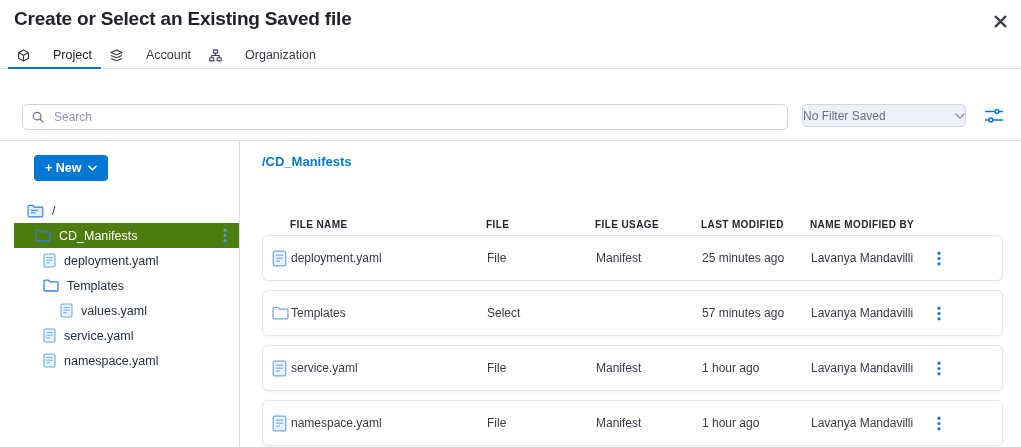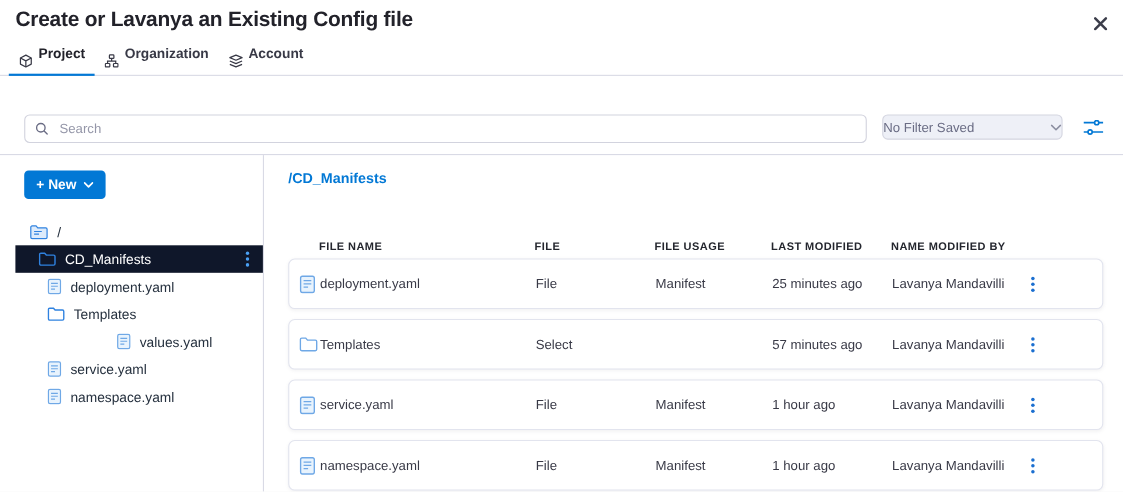--- a/index.html
+++ b/index.html
@@ -8,38 +8,38 @@
     position:relative; width:1021px; height:447px; background:#ffffff;
     font-family:"Liberation Sans","DejaVu Sans",sans-serif; overflow:hidden;
     color:#22222a;
   }
   
   .hdr { position:absolute; top:0; left:0; right:0; height:42px; }
   .hdr h1 { position:absolute; left:14px; top:8px; margin:0; font-size:19px; font-weight:bold; letter-spacing:-0.2px; color:#22222a; }
   .close-btn { position:absolute; right:10px; top:10px; width:22px; height:22px; border:none; background:none; padding:0; cursor:pointer; color:#3b3d4a; display:flex; align-items:center; justify-content:center; }
   
   .tabs { position:absolute; top:42px; left:0; right:0; height:27px; display:flex; align-items:stretch; padding-left:8px; border-bottom:1px solid #d9dae5; }
-  .tab { display:flex; gap:5px; font-size:12.5px; color:#383946; padding:0 9px; position:relative; cursor:pointer;font-weight:bold; }
+  .tab { display:flex; align-items:center; gap:23px; font-size:12.5px; color:#383946; padding:0 9px; position:relative; cursor:pointer; }
   .tab .ticon { display:flex; align-items:center; }
   .tab.active { color:#22222a; }
   .tab.active::after { content:""; position:absolute; left:0; right:0; bottom:-1px; height:2px; background:#0278d5; }
   
   .toolbar { position:absolute; top:104px; left:0; right:0; height:26px; }
   .search { position:absolute; left:22px; top:0; width:766px; height:23px; border:1px solid #d2d3de; border-radius:5px; background:#fff; display:flex; align-items:center; gap:7px; padding:12px 8px; }
   .search input { flex:1; border:none; outline:none; font-size:12px; color:#383946; background:transparent; font-family:inherit; }
   .search input::placeholder { color:#9496a8; }
   .filter-select { position:absolute; left:802px; top:0; width:164px; height:23px; background:#eef0f7; border:1px solid #d4d5e0; border-radius:5px; display:flex; align-items:center; justify-content:space-between; padding:0 0; font-size:12px; color:#6b6d85; cursor:pointer; }
   .filter-btn { position:absolute; left:984px; top:2px; width:20px; height:20px; border:none; background:none; padding:0; cursor:pointer; display:flex; align-items:center; justify-content:center; }
   
   .content { position:absolute; top:140px; left:0; right:0; bottom:0; border-top:1px solid #d9dae5; display:flex; background:#fff; }
   .tree-panel { width:240px; flex:0 0 240px; border-right:1px solid #d9dae5; padding-top:14px; }
-  .new-btn { margin-left:22px; height:26px; padding:0 11px; background:#0278d5; color:#fff; border:none; border-radius:4px; font-family:inherit; font-size:12.5px; font-weight:bold; display:inline-flex; align-items:center; gap:7px; cursor:pointer; }
+  .new-btn { margin-left:34px; height:26px; padding:0 11px; background:#0278d5; color:#fff; border:none; border-radius:4px; font-family:inherit; font-size:12.5px; font-weight:bold; display:inline-flex; align-items:center; gap:7px; cursor:pointer; }
   .tree-list { list-style:none; margin:17px 0 0 0; padding:0; }
   .tree-item { height:25px; margin-left:14px; display:flex; align-items:center; gap:8px; font-size:12.5px; color:#25303e; position:relative; cursor:pointer; white-space:nowrap; }
-  .tree-item.selected { background:#0f172a; color:#ffffff; }
+  .tree-item.selected { background:#4d7c0f; color:#ffffff; }
   .tree-item .ticon { display:none; align-items:center; }
   .tree-item.type-root .icon-root { display:flex; }
   .tree-item.type-folder .icon-folder { display:flex; }
   .tree-item.type-file .icon-file { display:flex; }
   .tree-item .menu { position:absolute; right:12px; display:flex; align-items:center; color:#4aa0f4; cursor:pointer; }
   
   .main-panel { position:relative; flex:1; }
   .breadcrumb { position:absolute; top:13px; left:22px; font-size:13px; font-weight:bold; color:#0278d5; cursor:pointer; }
   .grid-cols { display:grid; grid-template-columns:28px 196px 109px 106px 109px 122px 1fr; align-items:center; }
   .thead { position:absolute; top:64px; left:22px; width:741px; font-size:10px; font-weight:bold; letter-spacing:0.4px; color:#24262e;margin-top:14px; }
@@ -50,60 +50,60 @@
   .file-row.type-folder .icon-folder { display:flex; }
   .file-row .menu { color:#1b6fd0; display:flex; align-items:center; padding-left:4px; cursor:pointer; }
   svg { display:block; }
 </style>
 </head>
 <body>
 
 <div class="screen">
 
   <div class="hdr">
-    <h1>Create or Lavanya an Existing Config file</h1>
+    <h1>Create or Select an Existing Saved file</h1>
     <button class="close-btn">
       <span>
         <svg width="13" height="13" viewBox="0 0 12 12">
             <path d="M1.5 1.5 L10.5 10.5 M10.5 1.5 L1.5 10.5" stroke="#3b3d4a" stroke-width="2.1" stroke-linecap="round"></path>
           </svg>
       </span>
     </button>
   </div>
 
   <div class="tabs">
     <div class="tab active">
       <span class="ticon">
         <svg width="13" height="13" viewBox="0 0 14 14">
             <path d="M7 1.2 L12.3 4 V10 L7 12.8 L1.7 10 V4 Z" fill="none" stroke="#383946" stroke-width="1.2" stroke-linejoin="round"></path>
             <path d="M1.7 4 L7 6.8 L12.3 4 M7 6.8 V12.8" fill="none" stroke="#383946" stroke-width="1.2" stroke-linejoin="round"></path>
           </svg>
       </span>
       <span>Project</span>
+    </div>
+    <div class="tab">
+      <span class="ticon">
+        <svg width="13" height="13" viewBox="0 0 14 14">
+            <path d="M7 1.2 L13 3.7 L7 6.2 L1 3.7 Z" fill="none" stroke="#383946" stroke-width="1.2" stroke-linejoin="round"></path>
+            <path d="M1 7 L7 9.5 L13 7" fill="none" stroke="#383946" stroke-width="1.2" stroke-linejoin="round"></path>
+            <path d="M1 10.2 L7 12.7 L13 10.2" fill="none" stroke="#383946" stroke-width="1.2" stroke-linejoin="round"></path>
+          </svg>
+      </span>
+      <span>Account</span>
     </div>
     <div class="tab">
       <span class="ticon">
         <svg width="13" height="13" viewBox="0 0 14 14">
             <rect x="4.8" y="1" width="4.4" height="3.4" rx="0.7" fill="none" stroke="#383946" stroke-width="1.2"></rect>
             <rect x="0.8" y="9.4" width="4.4" height="3.4" rx="0.7" fill="none" stroke="#383946" stroke-width="1.2"></rect>
             <rect x="8.8" y="9.4" width="4.4" height="3.4" rx="0.7" fill="none" stroke="#383946" stroke-width="1.2"></rect>
             <path d="M7 4.4 V7 M3 9.4 V7 H11 V9.4" fill="none" stroke="#383946" stroke-width="1.2"></path>
           </svg>
       </span>
       <span>Organization</span>
-    </div>
-    <div class="tab">
-      <span class="ticon">
-        <svg width="13" height="13" viewBox="0 0 14 14">
-            <path d="M7 1.2 L13 3.7 L7 6.2 L1 3.7 Z" fill="none" stroke="#383946" stroke-width="1.2" stroke-linejoin="round"></path>
-            <path d="M1 7 L7 9.5 L13 7" fill="none" stroke="#383946" stroke-width="1.2" stroke-linejoin="round"></path>
-            <path d="M1 10.2 L7 12.7 L13 10.2" fill="none" stroke="#383946" stroke-width="1.2" stroke-linejoin="round"></path>
-          </svg>
-      </span>
-      <span>Account</span>
     </div>
   </div>
 
   <div class="toolbar">
     <div class="search">
       <span>
         <svg width="14" height="14" viewBox="0 0 16 16">
             <circle cx="7" cy="7" r="4.4" fill="none" stroke="#6b6d85" stroke-width="1.4"></circle>
             <line x1="10.4" y1="10.4" x2="13.6" y2="13.6" stroke="#6b6d85" stroke-width="1.4" stroke-linecap="round"></line>
           </svg>
@@ -188,21 +188,21 @@
 
     <span class="ticon icon-folder">
       <svg width="16" height="13" viewBox="0 0 16 13">
                 <path d="M1 2.4 C1 1.7 1.5 1.2 2.2 1.2 h3.4 l1.5 1.7 h6.7 c.7 0 1.2 .5 1.2 1.2 v6.7 c0 .7 -.5 1.2 -1.2 1.2 H2.2 C1.5 12 1 11.5 1 10.8 Z" fill="none" stroke="#2f82e0" stroke-width="1.3"></path>
               </svg>
     </span>
 
     <span class="tlabel">Templates</span>
 
   </li>
-          <li class="tree-item type-file" style="padding-left: 46px; justify-content: center;">
+          <li class="tree-item type-file" style="padding-left: 46px;">
 
     <span class="ticon icon-file">
       <svg width="13" height="15" viewBox="0 0 13 15">
                 <rect x="1" y="1" width="11" height="13" rx="1.5" fill="#e8f3fd" stroke="#6fa8e6" stroke-width="1.1"></rect>
                 <line x1="3.4" y1="4.6" x2="9.6" y2="4.6" stroke="#6fa8e6" stroke-width="1"></line>
                 <line x1="3.4" y1="7.2" x2="9.6" y2="7.2" stroke="#6fa8e6" stroke-width="1"></line>
                 <line x1="3.4" y1="9.8" x2="7" y2="9.8" stroke="#6fa8e6" stroke-width="1"></line>
               </svg>
     </span>
     <span class="tlabel">values.yaml</span>

